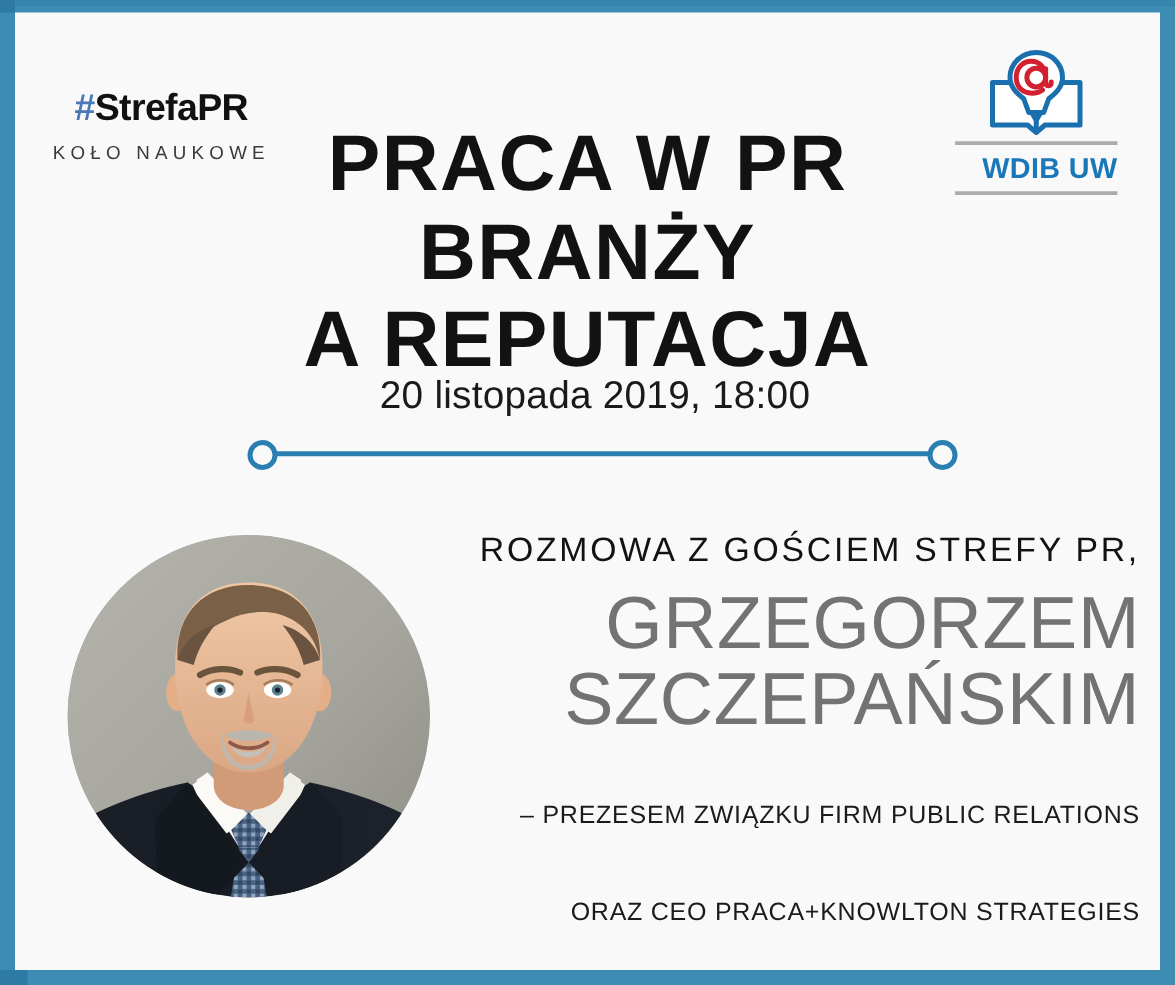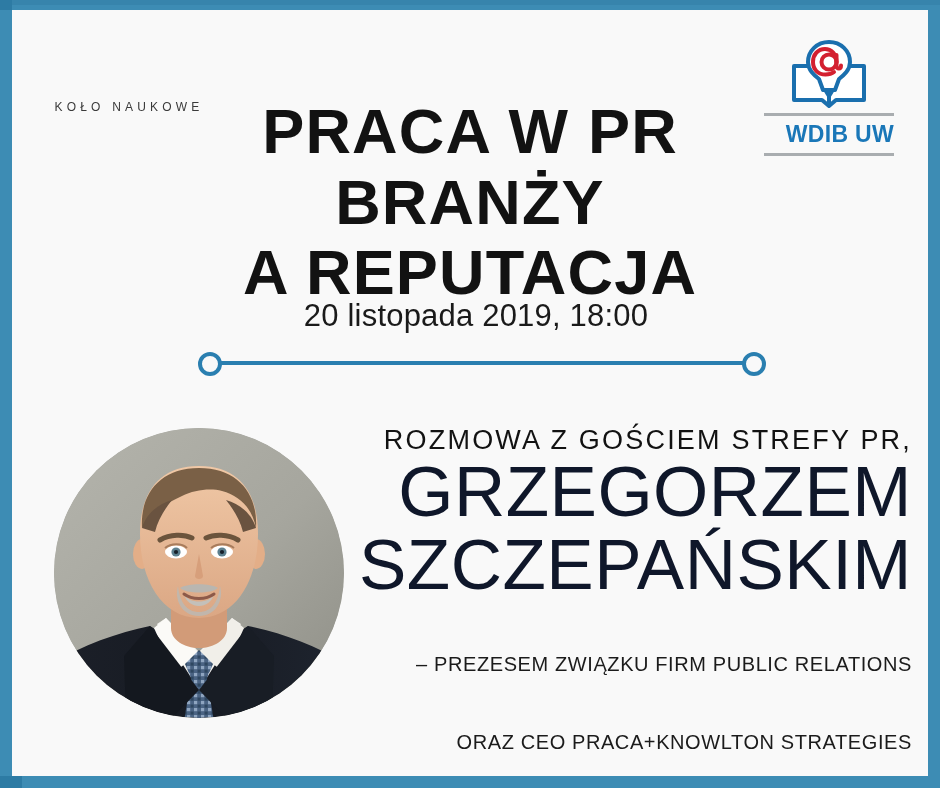--- a/index.html
+++ b/index.html
@@ -60,22 +60,22 @@
     font-weight: bold;
     letter-spacing: -0.5px;
     color: #111111;
     line-height: 1;
     white-space: nowrap;
   }
   .strefa-logo .wordmark .hash {
     color: #4a79b5;
   }
   .strefa-logo .sub {
-    margin-top: 28px;
-    font-size: 12px;
+    margin-top: 12px;
+    font-size: 15px;
     letter-spacing: 4.2px;
     color: #3a3a3a;
     text-transform: uppercase;
     white-space: nowrap;
   }
 
   .wdib-logo {
     position: absolute;
     right: 34px;
     top: 28px;
@@ -179,44 +179,46 @@
     text-align: right;
   }
   .speaker .kicker {
     font-size: 27px;
     font-weight: 400;
     letter-spacing: 2.2px;
     color: #121212;
     line-height: 1.2;
   }
   .speaker .name {
-    font-size: 71px;
+    margin-top: 12px;
+    font-size: 59px;
     font-weight: 300;
     line-height: 1.02;
     letter-spacing: 0.5px;
-    color: #0f172a;
+    color: #737373;
   }
   .speaker .name .line { display: block; }
   .speaker .role {
     margin-top: 20px;
     font-size: 20px;
     font-weight: 400;
     line-height: 1.5;
     letter-spacing: 0.6px;
     color: #1b1b1b;
   }
   .speaker .role .line { display: block; margin-top: 48px; }
 </style>
 </head>
 <body>
 
 <div class="poster">
   <div class="poster-inner">
 
     <div class="strefa-logo">
+      <div class="wordmark"><span class="hash">#</span><span>StrefaPR</span></div>
       <div class="sub">KOŁO NAUKOWE</div>
     </div>
 
     <div class="wdib-logo">
       <div class="mark">
         <svg width="86" height="72" viewBox="0 0 86 72" aria-hidden="true">
 
           <path d="M8 28 H36 L43 35 L50 28 H78 V62 H50 L43 68 L36 62 H8 Z" fill="#ffffff" stroke="#1a6fae" stroke-width="4" stroke-linejoin="round"></path>
           <path d="M43 35 V68" fill="none" stroke="#1a6fae" stroke-width="4"></path>
 

